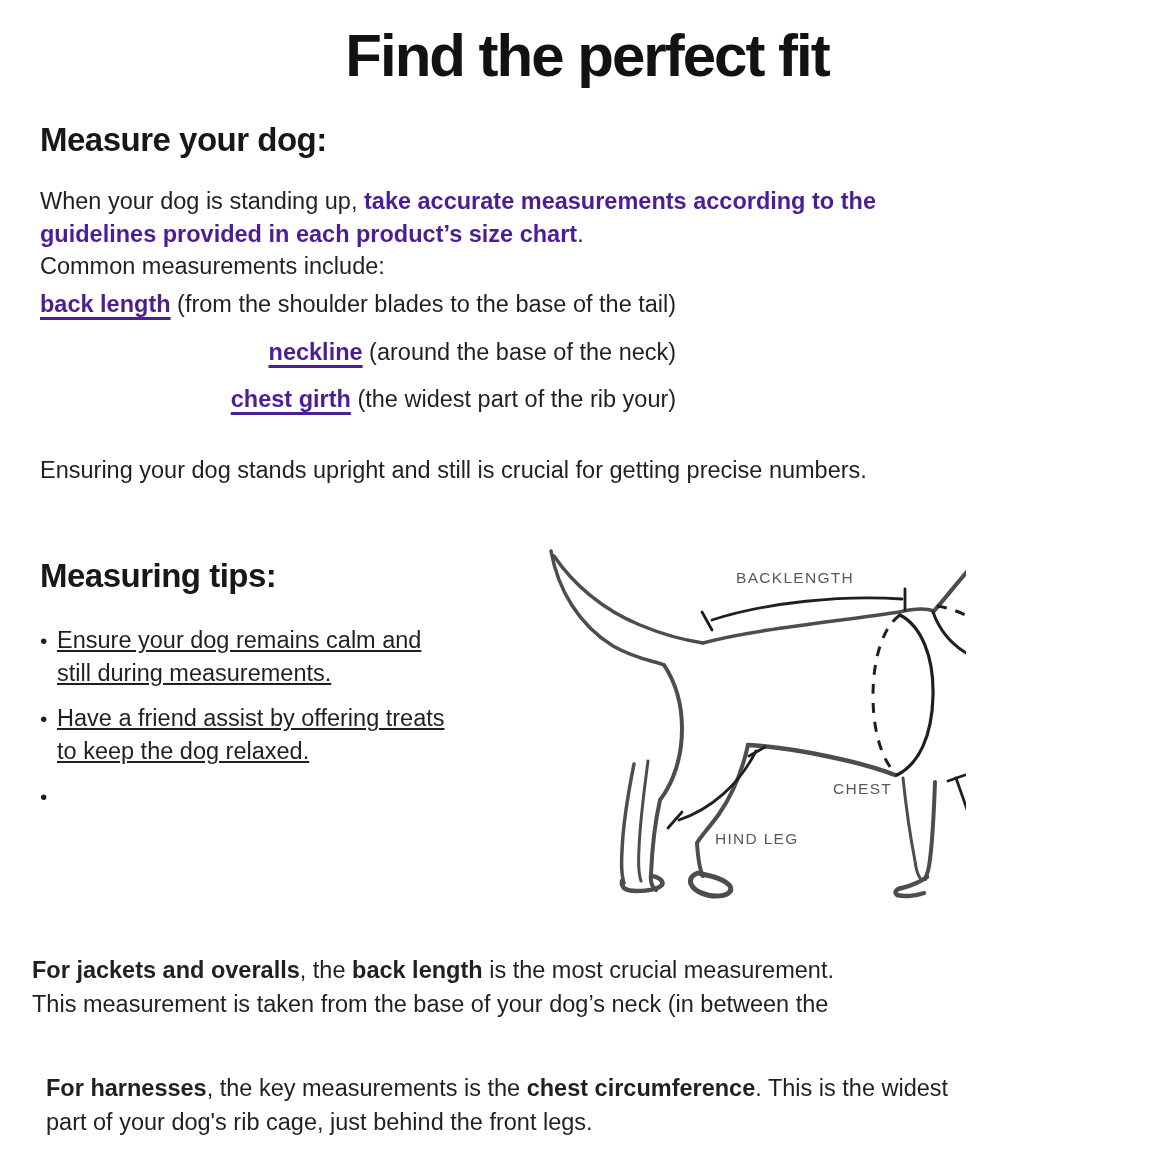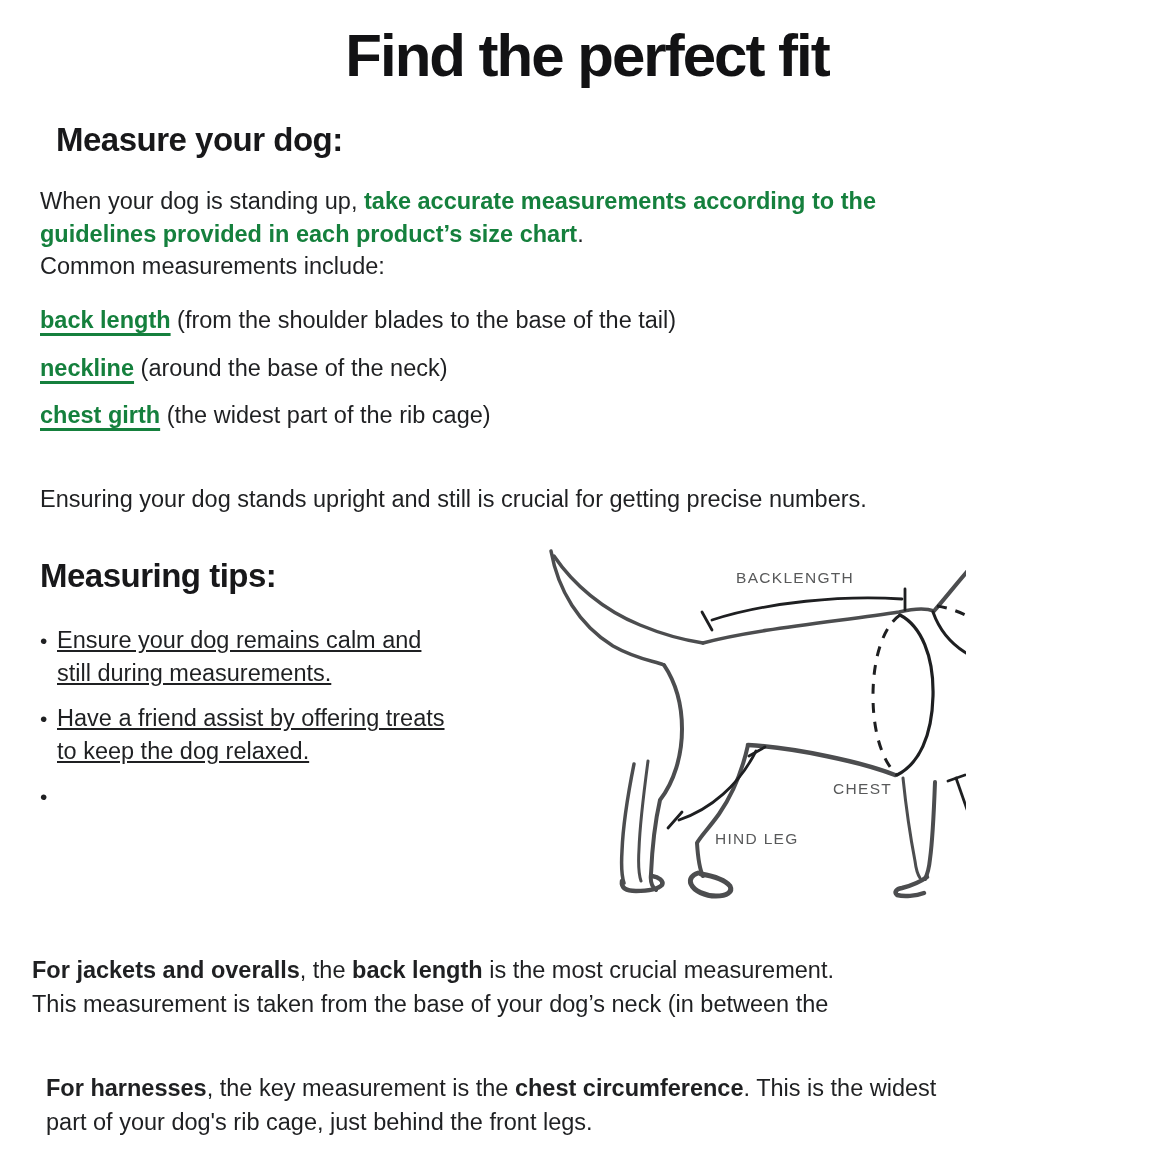--- a/index.html
+++ b/index.html
@@ -11,21 +11,21 @@
   .abs { position:absolute; }
   .title {
     top:24px; left:0; width:1174px; text-align:center;
     font-size:60px; font-weight:700; letter-spacing:-2px; color:#121214;
     line-height:1.05;
   }
   .section-heading {
     font-size:33px; font-weight:700; letter-spacing:-0.5px; color:#18181a;
   }
   .body-text { font-size:23.5px; line-height:32.5px; font-weight:400; }
-  .body-text b, .term { font-weight:700; color:#15803d; }
+  .body-text b, .term { font-weight:700; color:#4c1d95; }
   .term {
     text-decoration:underline;
     text-decoration-thickness:2.5px;
     text-underline-offset:5px;
   }
   .m-item { margin-bottom:14.5px; font-size:23.5px; line-height:33px; }
   .bullet { display:flex; margin-bottom:12px; }
   .bullet .dot { width:17px; flex:0 0 17px; font-size:21px; line-height:33px; }
   .bullet .btext { white-space:pre-line; font-size:23.5px; line-height:33px;text-decoration:underline; }
   .footer-par { font-size:23.5px; line-height:33.5px; }
@@ -34,41 +34,41 @@
     font-size:15.5px; letter-spacing:1.3px; fill:#58595a; font-weight:400;
   }
 </style>
 </head>
 <body>
 
 <div class="page">
 
   <div class="abs title">Find the perfect fit</div>
 
-  <div class="abs section-heading" style="left:56px; top:121px;">Measure your dog:</div>
+  <div class="abs section-heading" style="left:40px; top:121px;">Measure your dog:</div>
 
   <div class="abs body-text" style="left:40px; top:185px; width:1060px;">
     <span>When your dog is standing up, </span><b>take accurate measurements according to the</b><br>
     <b>guidelines provided in each product’s size chart</b><span>.</span><br>
     <span>Common measurements include:</span>
   </div>
 
-  <div class="abs" style="left:40px; top:304px;">
+  <div class="abs" style="left:40px; top:288px;text-align:right;">
     <div class="m-item">
       <span class="term">back length</span><span> (from the shoulder blades to the base of the tail)</span>
     </div>
     <div class="m-item">
       <span class="term">neckline</span><span> (around the base of the neck)</span>
     </div>
     <div class="m-item">
-      <span class="term">chest girth</span><span> (the widest part of the rib cage)</span>
+      <span class="term">chest girth</span><span> (the widest part of the rib your)</span>
     </div>
   </div>
 
-  <div class="abs body-text" style="left:40px; top:454px; width:1100px;margin-top:29px;">Ensuring your dog stands upright and still is crucial for getting precise numbers.</div>
+  <div class="abs body-text" style="left:40px; top:454px; width:1100px;">Ensuring your dog stands upright and still is crucial for getting precise numbers.</div>
 
   <div class="abs section-heading" style="left:40px; top:557px;">Measuring tips:</div>
 
   <div class="abs" style="left:40px; top:624px; width:510px;">
     <div class="bullet">
       <span class="dot">•</span>
       <span class="btext">Ensure your dog remains calm and
 still during measurements.</span>
     </div>
     <div class="bullet">
@@ -132,17 +132,17 @@
     <text x="172" y="346">HIND LEG</text>
     <text x="464" y="321">FORE LEG</text>
   </svg>
 
   <div class="abs footer-par" style="left:32px; top:954px; width:1080px;">
     <b>For jackets and overalls</b><span>, the </span><b>back length</b><span> is the most crucial measurement.</span><br>
     <span>This measurement is taken from the base of your dog’s neck (in between the</span><br>
   </div>
 
   <div class="abs footer-par" style="left:46px; top:1072px; width:1080px;">
-    <b>For harnesses</b><span>, the key measurement is the </span><b>chest circumference</b><span>. This is the widest</span><br>
+    <b>For harnesses</b><span>, the key measurements is the </span><b>chest circumference</b><span>. This is the widest</span><br>
     <span>part of your dog's rib cage, just behind the front legs.</span>
   </div>
 
 </div>
 
 </body></html>

